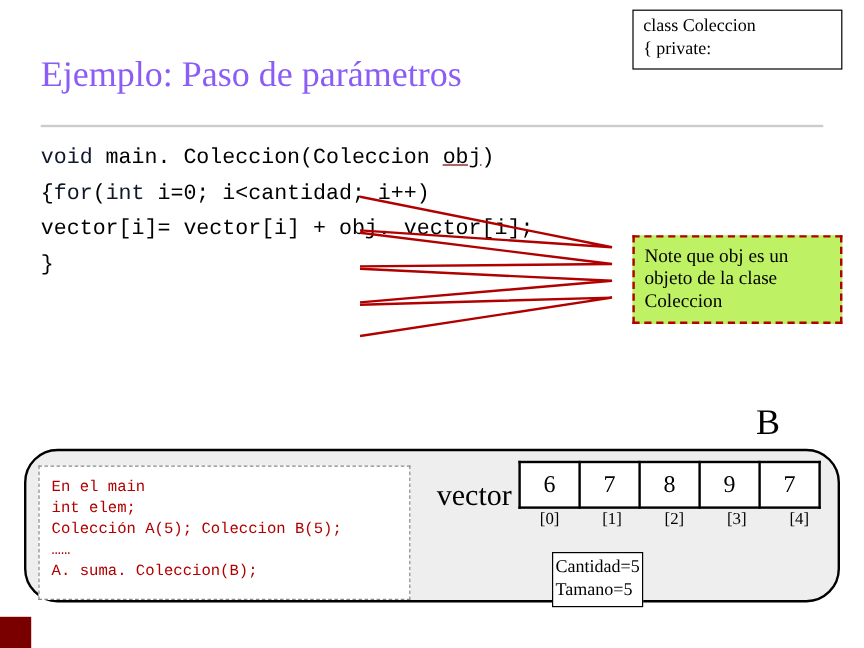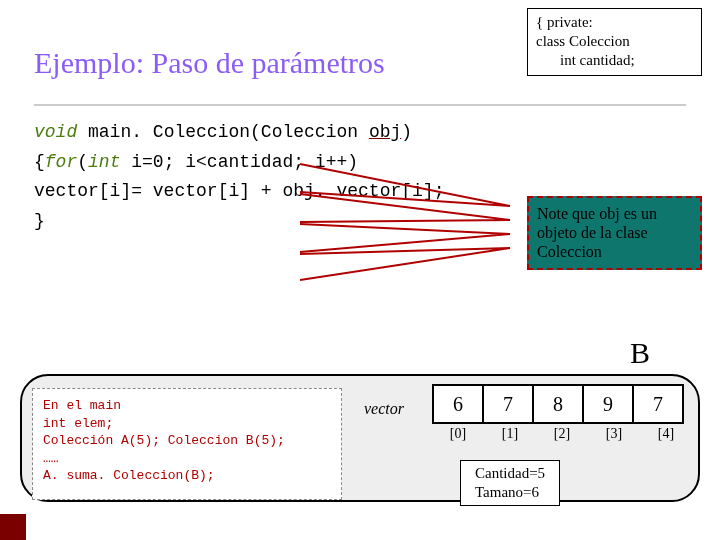--- a/index.html
+++ b/index.html
@@ -41,33 +41,33 @@
   }
   .code {
     position: absolute;
     left: 34px;
     top: 118px;
     font-family: Consolas, "Courier New", monospace;
     font-size: 18px;
     color: #000;
     line-height: 1.65;
   }
-  .code .kw { color: #4d7c0f; font-style: italic; }
+  .code .kw { color: #0f172a; }
   .obj-underline { text-decoration: underline; text-decoration-color: #7a0000; }
   .note-box {
     position: absolute;
     right: 18px;
     top: 196px;
     width: 175px;
     border: 2px dashed #b00000;
     padding: 6px 8px;
     font-size: 16px;
     font-family: Georgia, "Times New Roman", serif;
     line-height: 1.2;
-    background: #0f766e;
+    background: #bef264;
   }
   
   .chevrons {
     position: absolute;
     left: 300px;
     top: 162px;
     width: 220px;
     height: 120px;
     pointer-events: none;
   }
@@ -100,23 +100,22 @@
     font-size: 13px;
     color: #b00000;
     padding: 8px 10px;
     line-height: 1.35;
     white-space: pre;
   }
   .vector-label {
     position: absolute;
     left: 342px;
     top: 24px;
-    font-size: 16px;
-    font-family: Georgia, serif;
-    font-style: italic;
+    font-size: 25px;
+    font-family: Georgia, serif;
   }
   .vec-table {
     position: absolute;
     left: 410px;
     top: 8px;
     border-collapse: collapse;
   }
   .vec-table td {
     border: 2px solid #000;
     width: 50px;
@@ -138,44 +137,43 @@
     text-align: center;
     font-size: 14px;
     font-family: Georgia, serif;
   }
   .ct-box {
     position: absolute;
     left: 438px;
     top: 84px;
     border: 1.5px solid #000;
     background: #fff;
-    padding: 3px 14px;
+    padding: 3px 2px;
     font-size: 15px;
     line-height: 1.25;
     font-family: Georgia, serif;
     text-align: left;
   }
   .red-accent {
     position: absolute;
     left: 0;
     bottom: 0;
     width: 26px;
     height: 26px;
     background: #7a0000;
   }
 </style>
 </head>
 <body>
 
 <div class="title">Ejemplo: Paso de parámetros</div>
 
 <div class="class-box">
+  <div>class Coleccion</div>
   <div>{ private:</div>
-  <div>class Coleccion</div>
-  <div style="padding-left:24px">int cantidad;</div>
 </div>
 
 <div class="hr"></div>
 
 <div class="code">
   <div>
     <span class="kw">void</span><span> main. Coleccion(Coleccion </span><span class="obj-underline">obj</span><span>)</span>
   </div>
   <div>
     <span>{</span><span class="kw">for</span><span>(</span><span class="kw">int</span><span> i=0; i&lt;cantidad; i++)</span>
@@ -218,17 +216,17 @@
   <div class="vec-idx">
     <span>[0]</span>
     <span>[1]</span>
     <span>[2]</span>
     <span>[3]</span>
     <span>[4]</span>
   </div>
 
   <div class="ct-box">
     <div>Cantidad=5</div>
-    <div>Tamano=6</div>
+    <div>Tamano=5</div>
   </div>
 </div>
 
 <div class="red-accent"></div>
 
 </body></html>

